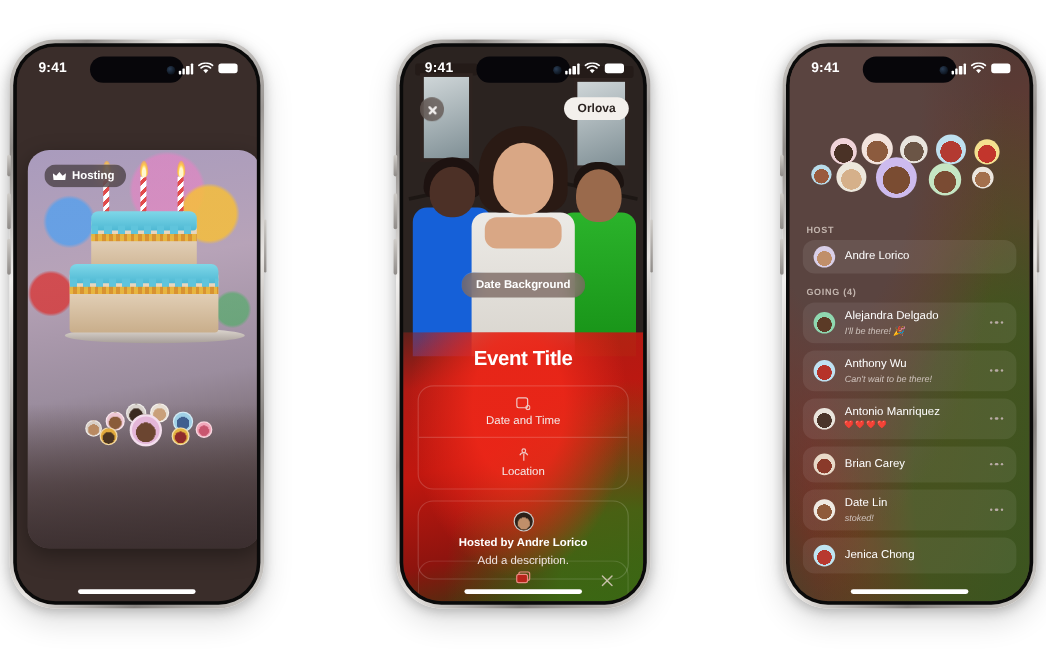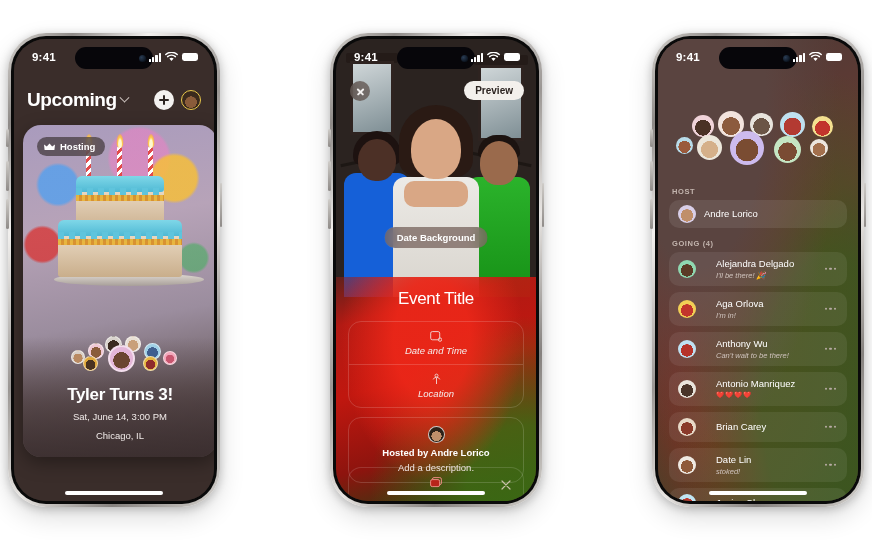--- a/index.html
+++ b/index.html
@@ -192,24 +192,24 @@
 
   .p2-sheet {
     position: absolute; left: 0; right: 0; top: 238px; bottom: 0; z-index: 16;
     background: linear-gradient(165deg, rgba(150,30,22,.5) 0%, rgba(190,25,18,.92) 18%, #c0170f 44%, #8d140e 72%, #4a3010 88%, #2f4010 100%);
   }
   .p2-sheet::before {
     content:""; position: absolute; inset: 0;
     background: radial-gradient(ellipse at 48% 28%, rgba(240,40,25,.85) 0 26%, transparent 62%),
                 radial-gradient(ellipse at 95% 96%, rgba(60,110,20,.85) 0 22%, transparent 58%);
   }
-  .p2-evtitle { position: relative; text-align: center; padding-top: 12px; font-size: 17px; font-weight: normal; color: #fff; letter-spacing: -.3px; z-index: 3; }
+  .p2-evtitle { position: relative; text-align: center; padding-top: 12px; font-size: 17px; font-weight: bold; color: #fff; letter-spacing: -.3px; z-index: 3; }
   .p2-group {
     position: relative; z-index: 3; margin: 12px 12px 0; border-radius: 13px;
-    border: 1px solid rgba(255,255,255,.16); overflow: hidden; font-style: italic;
+    border: 1px solid rgba(255,255,255,.16); overflow: hidden;
   }
   .p2-row { padding: 7px 0 8px; text-align: center; }
   .p2-row + .p2-row { border-top: 1px solid rgba(255,255,255,.16); }
   .p2-row .ic { height: 13px; margin-bottom: 3px; display:flex; align-items:center; justify-content:center; }
   .p2-row .lbl { font-size: 9.5px; color: #f4eceb; }
   .p2-host { position: relative; z-index: 3; margin: 9px 12px 0; border-radius: 13px;
     border: 1px solid rgba(255,255,255,.16); padding: 8px 0 9px; text-align: center; }
   .host-av { width: 17px; height: 17px; border-radius: 50%; margin: 0 auto 4px;
     background: radial-gradient(circle at 50% 62%, #c08f6a 0 42%, #2d2118 43% 100%); border: 1.2px solid rgba(255,255,255,.75); }
   .p2-host .h1 { font-size: 9.5px; font-weight: bold; color: #fff; }
@@ -235,21 +235,21 @@
   .p3-cluster .m { position: absolute; border-radius: 50%; }
   .p3-sec { position: absolute; left: 14px; font-size: 7.5px; font-weight: bold; letter-spacing: .6px; color: #c3b5ae; z-index: 14; }
   .p3-hostrow {
     position: absolute; left: 11px; right: 11px; z-index: 14; height: 28px;
     border-radius: 10px; background: rgba(255,255,255,.085);
     display: flex; align-items: center; padding: 0 9px; gap: 8px;
   }
   .p3-list { position: absolute; left: 11px; right: 11px; z-index: 14; }
   .p3-item {
     height: 34px; border-radius: 10px; background: rgba(255,255,255,.075);
-    display: flex; align-items: center; padding: 0 9px; gap: 20px; margin-bottom: 6px; position: relative;
+    display: flex; align-items: center; padding: 0 9px; gap: 8px; margin-bottom: 6px; position: relative;
   }
   .p3-item.short { height: 30px; }
   .p3-av { width: 18px; height: 18px; border-radius: 50%; flex: none; }
   .p3-txt { display: flex; flex-direction: column; justify-content: center; }
   .p3-nm { font-size: 9.5px; color: #fff; line-height: 1.25; }
   .p3-sb { font-size: 7.5px; color: #cfc3bd; font-style: italic; line-height: 1.3; margin-top: 1px; }
   .dots { position: absolute; right: 11px; top: 50%; transform: translateY(-50%); display: flex; gap: 2px; }
   .dots i { width: 2.4px; height: 2.4px; border-radius: 50%; background: #b9aca6; display: block; }
 </style>
 </head>
@@ -281,32 +281,20 @@
             <path d="M2.6 4.6 A6 6 0 0 1 10.4 4.6" stroke="#fff" stroke-width="1.5" fill="none" stroke-linecap="round"></path>
             <path d="M0.8 2.5 A8.6 8.6 0 0 1 12.2 2.5" stroke="#fff" stroke-width="1.5" fill="none" stroke-linecap="round"></path>
           </svg>
           <div class="batt"></div>
         </div>
       </div>
       <div class="notch">
           <div class="cam"></div>
         </div>
 
-      <div class="p1-hdr">
-        <div class="p1-title">
-          <span class="t">Upcoming</span>
-          <span class="chev"></span>
-        </div>
-        <div class="p1-actions">
-          <div class="plus-btn">
-              <span></span>
-            </div>
-          <div class="avatar-btn"></div>
-        </div>
-      </div>
 
       <div class="p1-card">
         <div class="cake-bg"></div>
         <div class="cake-wrap">
           <div class="candle c1"></div>
             <div class="candle c2"></div>
             <div class="candle c3"></div>
           <div class="tier tier1">
               <div class="icing"></div>
               <div class="sprinkles"></div>
@@ -333,25 +321,20 @@
           <div class="f" style="left:66px;top:5px;width:16px;height:16px;background:radial-gradient(circle at 50% 60%,#c9a07a 0 48%,#e8dfd4 49%);"></div>
           <div class="f" style="left:29px;top:12px;width:16px;height:16px;background:radial-gradient(circle at 50% 60%,#8a5c3a 0 48%,#efc7d4 49%);"></div>
           <div class="f" style="left:85px;top:12px;width:17px;height:17px;background:radial-gradient(circle at 50% 58%,#3f5f8f 0 46%,#9fd0e6 47%);"></div>
           <div class="f" style="left:12px;top:19px;width:14px;height:14px;background:radial-gradient(circle at 50% 60%,#b98a62 0 48%,#d9cfc6 49%);"></div>
           <div class="f" style="left:104px;top:20px;width:14px;height:14px;background:radial-gradient(circle at 50% 58%,#c8566f 0 46%,#f2a8bb 47%);"></div>
           <div class="f" style="left:24px;top:25px;width:15px;height:15px;background:radial-gradient(circle at 50% 60%,#4a3320 0 48%,#e0a93c 49%);"></div>
           <div class="f" style="left:84px;top:25px;width:15px;height:15px;background:radial-gradient(circle at 50% 58%,#8f2b2b 0 48%,#e5b642 49%);"></div>
           <div class="f" style="left:49px;top:14px;width:27px;height:27px;background:radial-gradient(circle at 50% 58%,#6b4530 0 46%,#e4b6d8 47%);border-width:2px;"></div>
         </div>
 
-        <div class="p1-info">
-          <div class="evtitle">Tyler Turns 3!</div>
-          <div class="sub">Sat, June 14, 3:00 PM</div>
-          <div class="sub">Chicago, IL</div>
-        </div>
       </div>
       <div class="homebar"></div>
     </div>
   </div>
 
   <div class="phone" id="phone2">
     <div class="frame-outer"></div>
     <div class="btn-side btn-l" style="top:96px;height:18px;"></div>
     <div class="btn-side btn-l" style="top:128px;height:30px;"></div>
     <div class="btn-side btn-l" style="top:166px;height:30px;"></div>
@@ -399,21 +382,21 @@
           <div class="batt"></div>
         </div>
       </div>
       <div class="notch">
           <div class="cam"></div>
         </div>
 
       <div class="close-circ">
           <span class="x-glyph"></span>
         </div>
-      <div class="preview-pill">Preview</div>
+      <div class="preview-pill">Orlova</div>
       <div class="edit-bg-pill">Date Background</div>
 
       <div class="p2-sheet">
         <div class="p2-evtitle">Event Title</div>
 
         <div class="p2-group">
           <div class="p2-row">
             <div class="ic">
               <svg width="12" height="12" viewBox="0 0 12 12">
                   <rect x="0.7" y="1.6" width="9" height="8.2" rx="1.6" fill="none" stroke="#f0c9c5" stroke-width="1"></rect>
@@ -519,32 +502,20 @@
             <span class="p3-nm">Alejandra Delgado</span>
             <span class="p3-sb">I'll be there! 🎉</span>
           </div>
           <span class="dots">
               <i></i>
               <i></i>
               <i></i>
             </span>
         </div>
 
-        <div class="p3-item">
-          <div class="p3-av" style="background:radial-gradient(circle at 50% 58%,#c2352c 0 44%,#f2cf55 45%);"></div>
-          <div class="p3-txt">
-            <span class="p3-nm">Aga Orlova</span>
-            <span class="p3-sb">I'm in!</span>
-          </div>
-          <span class="dots">
-              <i></i>
-              <i></i>
-              <i></i>
-            </span>
-        </div>
 
         <div class="p3-item">
           <div class="p3-av" style="background:radial-gradient(circle at 50% 58%,#b6332a 0 44%,#bfe1f2 45%);"></div>
           <div class="p3-txt">
             <span class="p3-nm">Anthony Wu</span>
             <span class="p3-sb">Can't wait to be there!</span>
           </div>
           <span class="dots">
               <i></i>
               <i></i>

